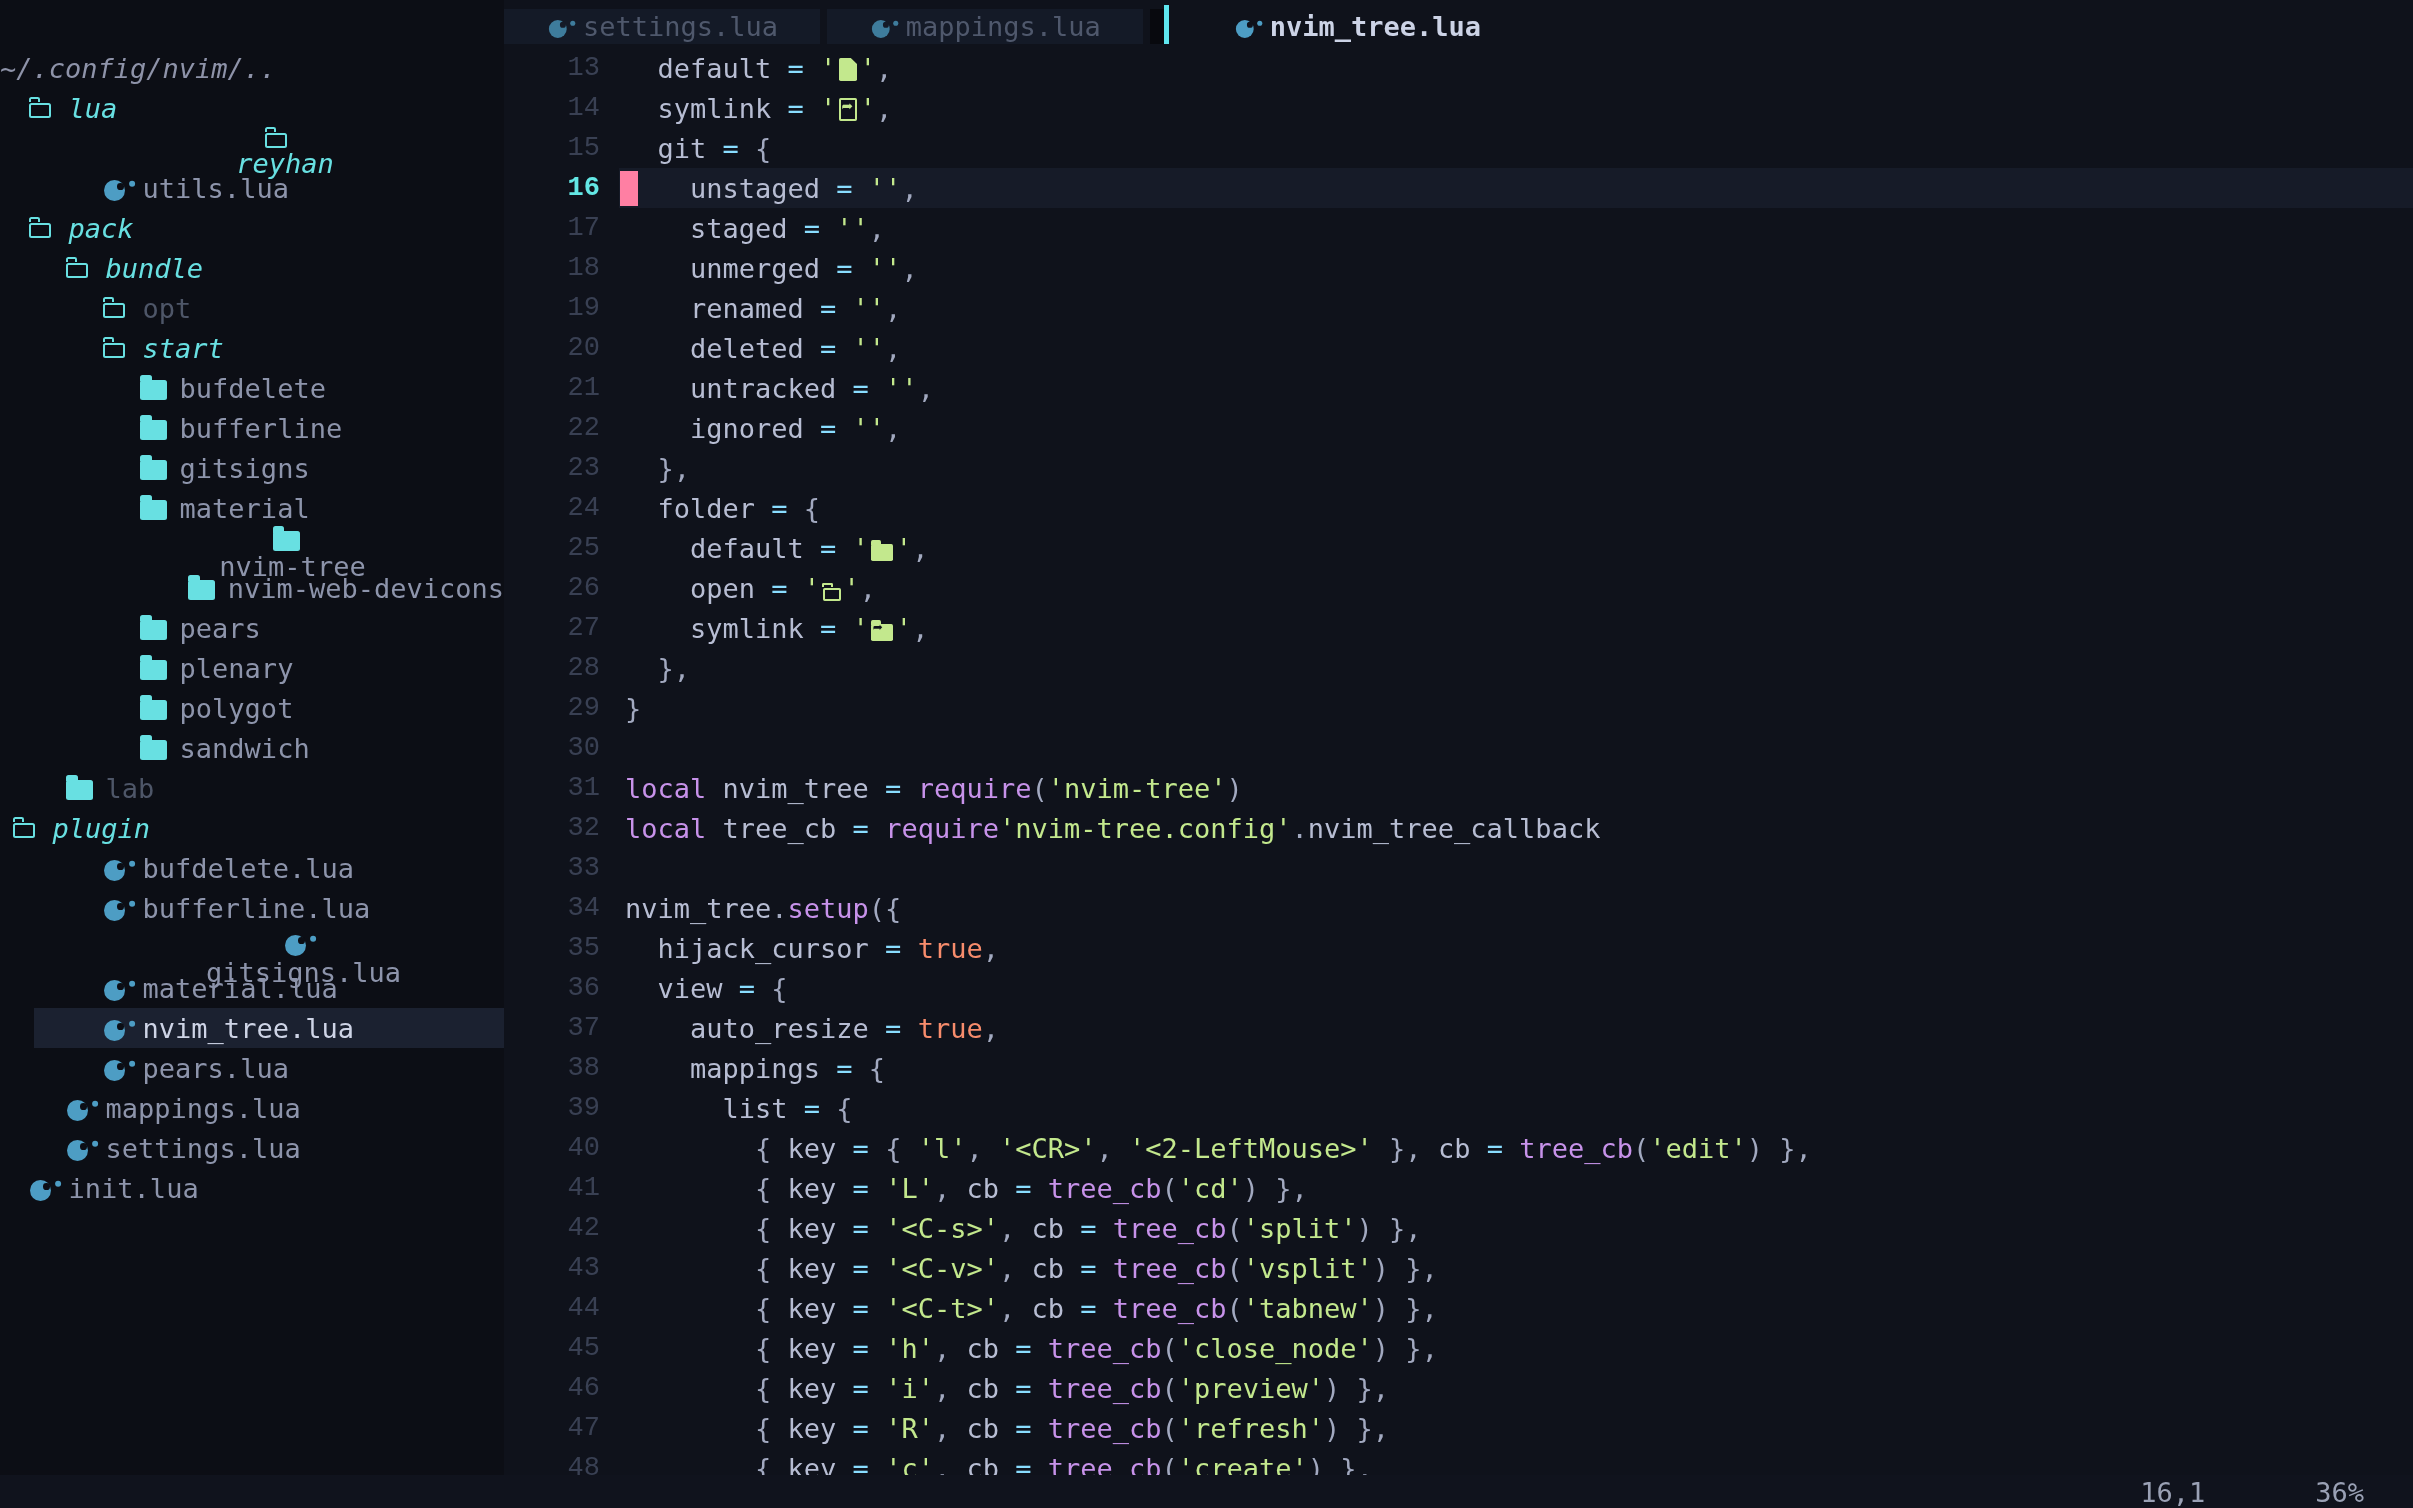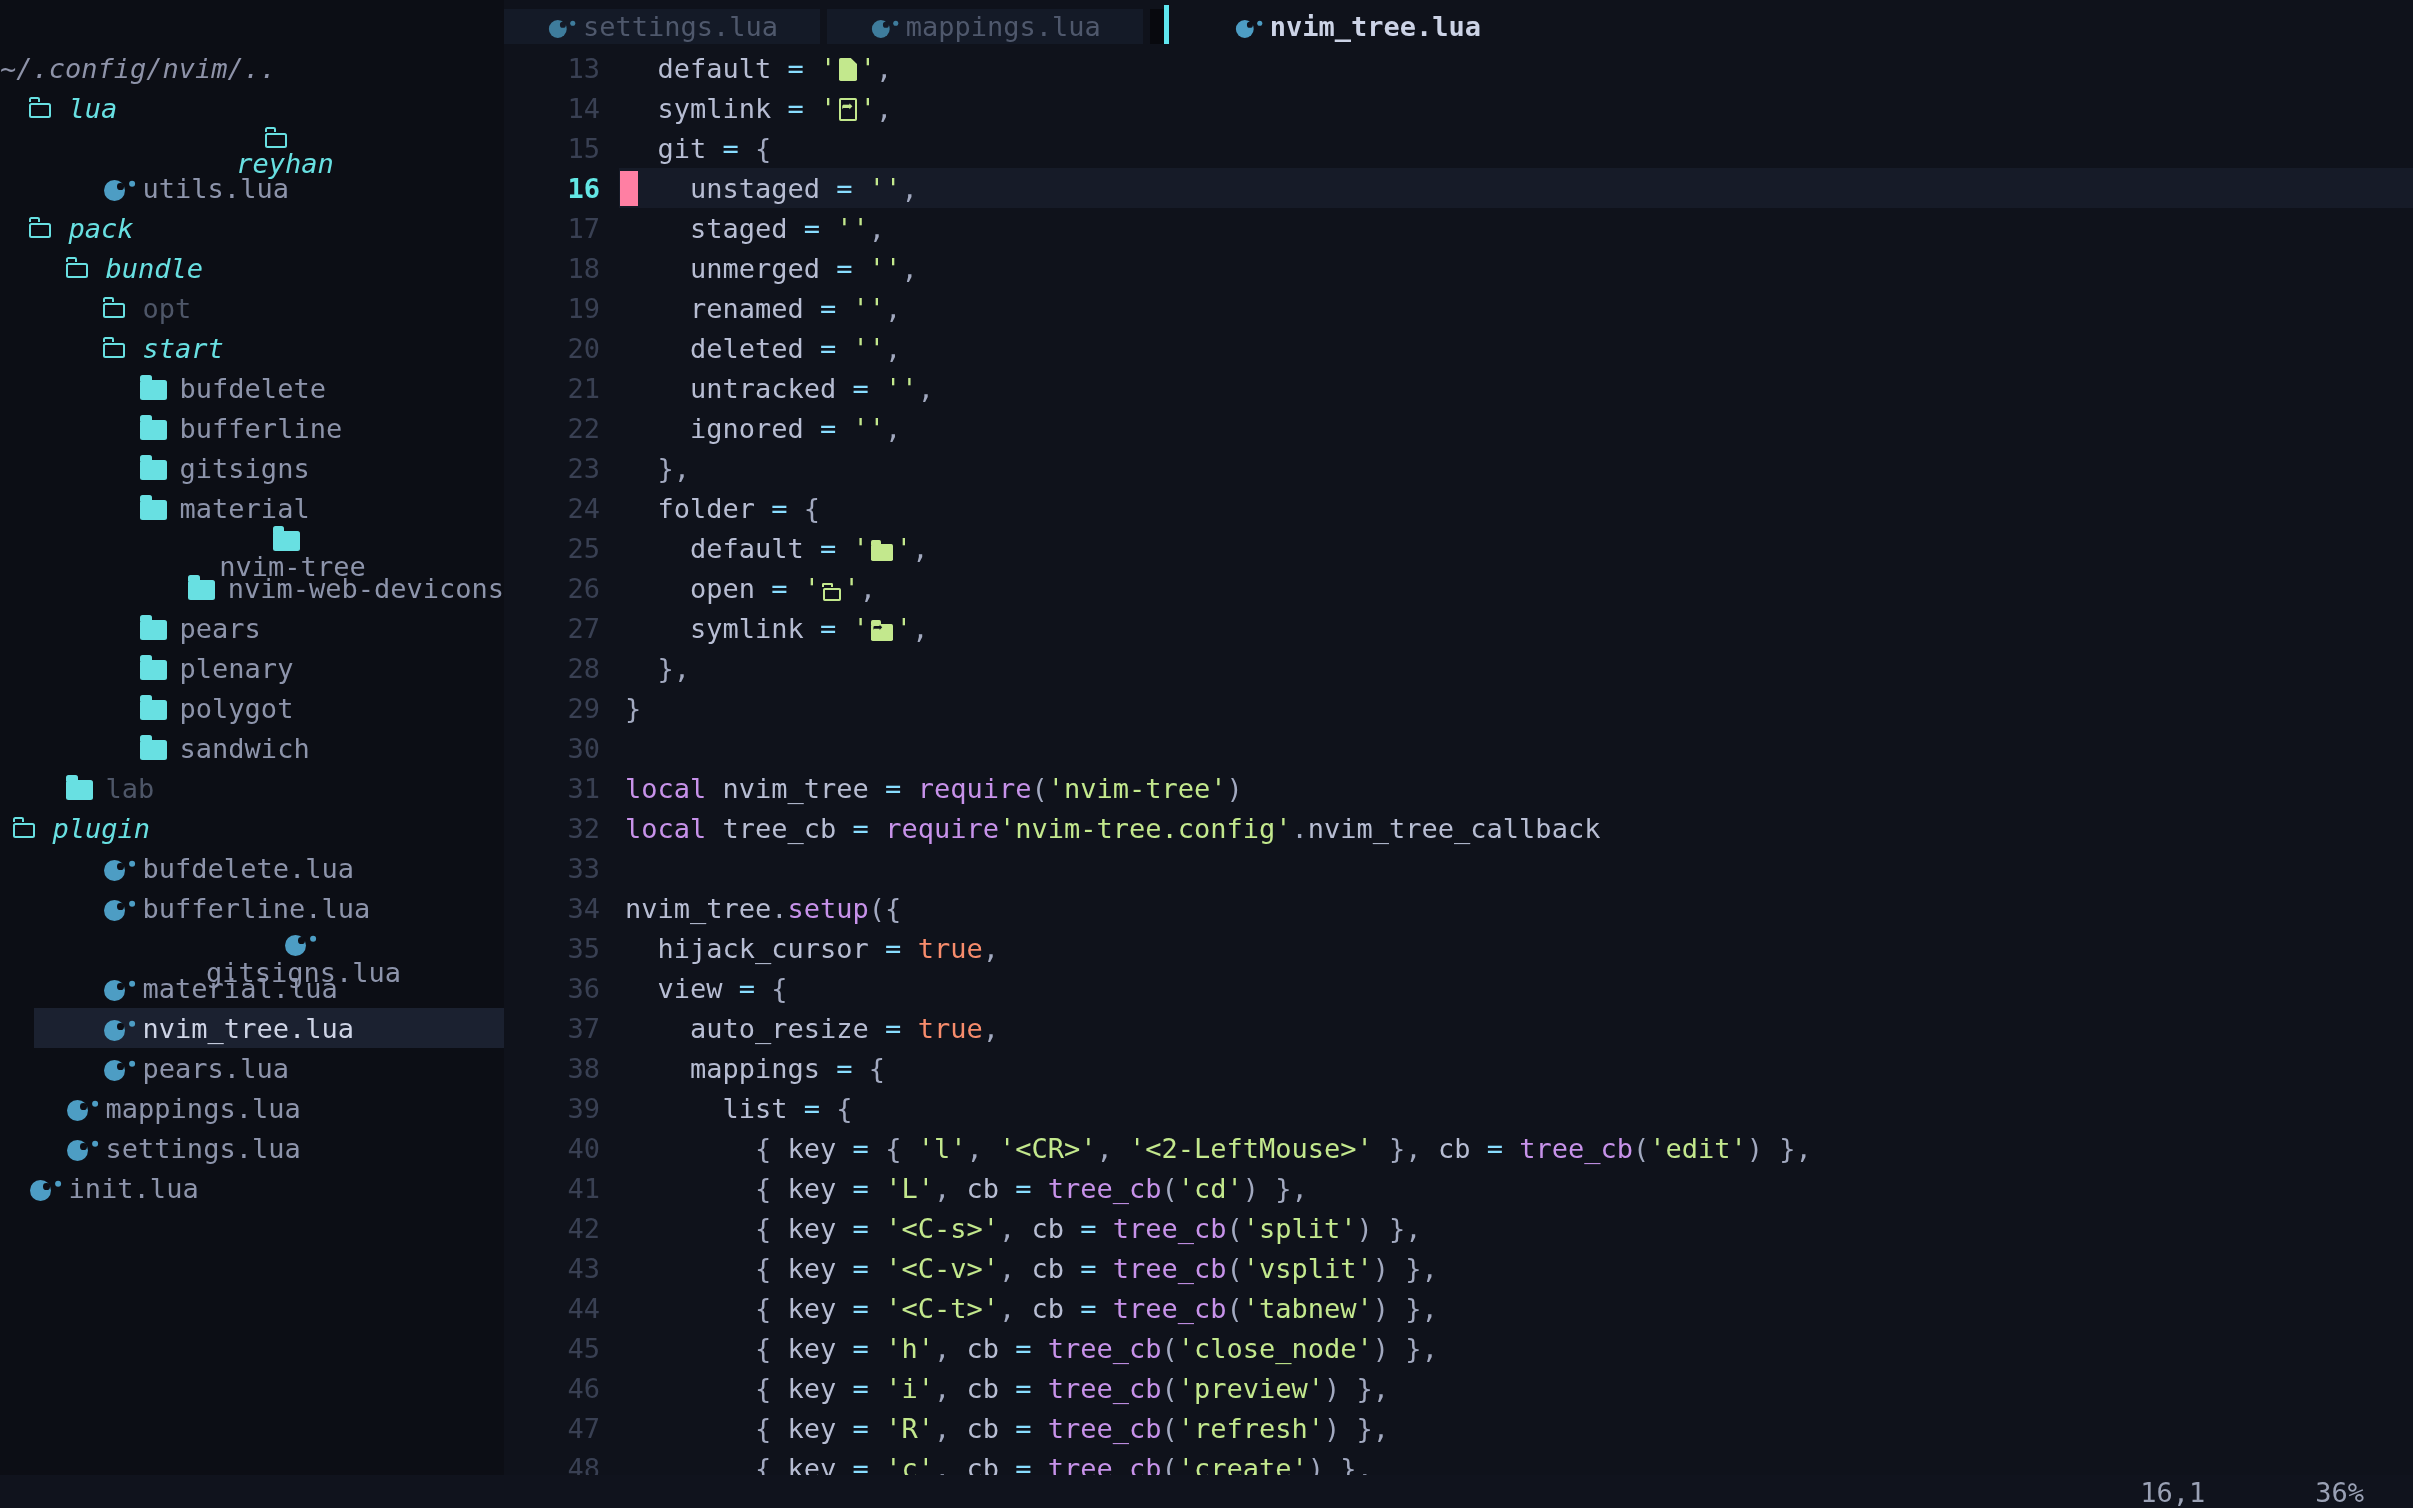--- a/index.html
+++ b/index.html
@@ -48,21 +48,21 @@
   .tab .ti-lua{transform:scale(.85);margin-right:10px;opacity:.75;}
   .tab .ti-lua::after{background:var(--tab-bg);}
   .tab.active{background:transparent;color:var(--tab-active-text);font-weight:bold;margin-left:25px;padding:0 39px;}
   .tab.active .ti-lua{opacity:1;}
   .tab.active .ti-lua::after{background:var(--bg);}
   .tab-gap{width:14.2px;height:35px;background:#08090e;flex:none;}
   .tab-accent{width:5px;height:39px;background:var(--cyan-bar);flex:none;margin-bottom:0;}
 
   .codearea{padding-top:4.2px;position:relative;flex:1;}
   .cl{position:relative;height:40px;display:flex;align-items:center;white-space:pre;}
-  .cl .ln{width:96px;text-align:right;color:var(--gutter);flex:none;position:relative;z-index:1;}
+  .cl .ln{width:96px;text-align:right;color:var(--gutter);flex:none;position:relative;z-index:1;font-family:Liberation Mono, monospace;}
   .cl .code{padding-left:25px;position:relative;z-index:1;}
   .cl.cur::before{content:"";position:absolute;left:115px;right:0;top:0;bottom:0;background:var(--cursor-line);}
   .cl.cur::after{content:"";position:absolute;left:116px;top:2.5px;bottom:2.5px;width:17.6px;background:var(--sign-pink);z-index:2;}
   .cl.cur .ln{color:var(--gutter-active);font-weight:bold;}
 
   .tk-id{color:var(--fg);} .tk-pu{color:var(--punct);} .tk-op{color:var(--cyan);}
   .tk-str{color:var(--green);} .tk-kw{color:var(--magenta);} .tk-fn{color:var(--magenta);}
   .tk-bool{color:var(--orange);}
 
   

